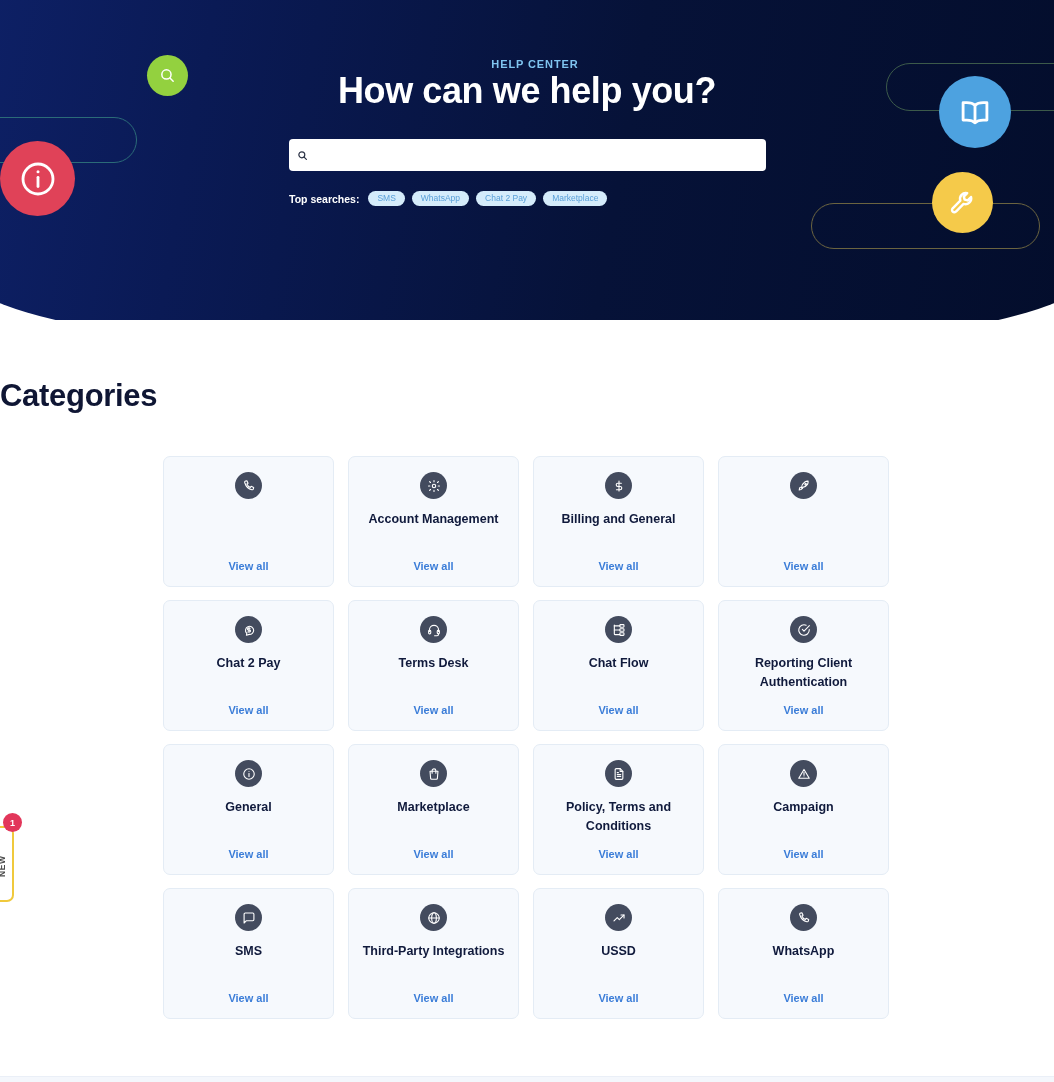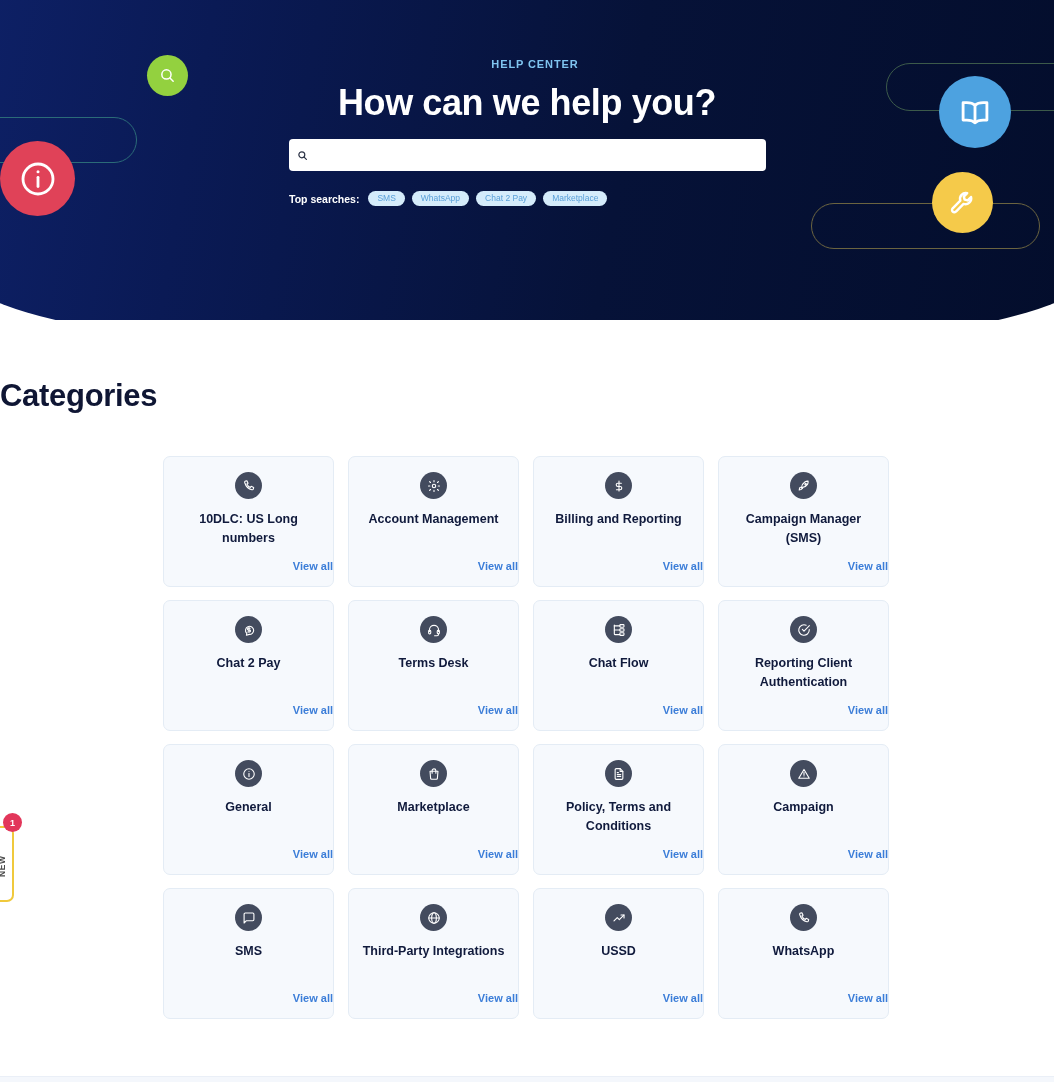--- a/index.html
+++ b/index.html
@@ -85,21 +85,21 @@
     position: absolute;
     top: 58px; left: 8px; width: 1054px;
     text-align: center;
     color: #7fc4f0;
     font-size: 11px;
     font-weight: bold;
     letter-spacing: 0.9px;
   }
   .hero-title {
     position: absolute;
-    top: 82px; left: 0; width: 1054px;
+    top: 70px; left: 0; width: 1054px;
     text-align: center;
     color: #ffffff;
     font-size: 36px;
     font-weight: bold;
     letter-spacing: -0.4px;
   }
 
   .searchbar {
     position: absolute;
     left: 289px; top: 139px;
@@ -200,21 +200,21 @@
     text-align: center;
     color: #101a3c;
     font-size: 12.5px;
     font-weight: bold;
     line-height: 1.55;
   }
   .card-link {
     position: absolute;
     left: 0; bottom: 14px;
     width: 100%;
-    text-align: right;
+    text-align: center;
     color: #3b7dd8;
     font-size: 11px;
     font-weight: bold;
     text-decoration: none;
   }
 
   
   .newtab {
     position: absolute;
     left: -10px; top: 826px;
@@ -336,52 +336,50 @@
 
   <h2 class="section-title">Categories</h2>
 
   <div class="grid" id="category-grid">
       <div class="card">
         <div class="card-icon">
           <svg width="14" height="14" viewBox="0 0 24 24" fill="none" stroke="#ffffff" stroke-width="1.9" stroke-linecap="round" stroke-linejoin="round">
             <path d="M6.2 3.5 8.4 3l2 4.3-2 1.4a11 11 0 0 0 5.9 5.9l1.4-2 4.3 2-.5 2.2c-.3 1.1-1.4 1.8-2.5 1.6C11.6 17.4 6.6 12.4 4.6 6c-.3-1.1.4-2.2 1.6-2.5z"></path>
           </svg>
         </div>
-        <div class="card-title">10DLC: US Long numbers</div>
         <a class="card-link" href="#">View all</a>
       </div>
       <div class="card">
         <div class="card-icon">
           <svg width="14" height="14" viewBox="0 0 24 24" fill="none" stroke="#ffffff" stroke-width="1.9" stroke-linecap="round" stroke-linejoin="round">
             <circle cx="12" cy="12" r="2.9"></circle>
             <path d="M12 2.6v2.2M12 19.2v2.2M4.4 4.4l1.6 1.6M18 18l1.6 1.6M2.6 12h2.2M19.2 12h2.2M4.4 19.6 6 18M18 6l1.6-1.6"></path>
           </svg>
         </div>
         <div class="card-title">Account Management</div>
         <a class="card-link" href="#">View all</a>
       </div>
       <div class="card">
         <div class="card-icon">
           <svg width="14" height="14" viewBox="0 0 24 24" fill="none" stroke="#ffffff" stroke-width="1.9" stroke-linecap="round" stroke-linejoin="round">
             <line x1="12" y1="3.5" x2="12" y2="20.5"></line>
             <path d="M16 7.2H10a2.8 2.8 0 0 0 0 5.6h4a2.8 2.8 0 0 1 0 5.6H7.6"></path>
           </svg>
         </div>
-        <div class="card-title">Billing and Reporting</div>
+        <div class="card-title">Billing and General</div>
         <a class="card-link" href="#">View all</a>
       </div>
       <div class="card">
         <div class="card-icon">
           <svg width="14" height="14" viewBox="0 0 24 24" fill="none" stroke="#ffffff" stroke-width="1.9" stroke-linecap="round" stroke-linejoin="round">
             <path d="M5.2 14.6c-1 1-1.4 4.2-1.4 4.2s3.2-.4 4.2-1.4a2 2 0 0 0-2.8-2.8z"></path>
             <path d="M9.6 16.2 7.8 14.4C8.3 11 10.2 7 13.4 5c2-1.2 4.6-1.5 5.6-1.4.1 1 .2 3.6-1 5.6-2 3.2-6 5.1-9.4 5.6z"></path>
             <circle cx="14.8" cy="9.2" r="1.3"></circle>
           </svg>
         </div>
-        <div class="card-title">Campaign Manager (SMS)</div>
         <a class="card-link" href="#">View all</a>
       </div>
       <div class="card">
         <div class="card-icon">
           <svg width="14" height="14" viewBox="0 0 24 24" fill="none" stroke="#ffffff" stroke-width="1.9" stroke-linecap="round" stroke-linejoin="round">
             <path d="M20 12.6a7 7 0 0 1-7.6 6.9L7.6 21l.6-3.2A7 7 0 1 1 20 12.6z"></path>
             <line x1="12" y1="6.8" x2="12" y2="15.2"></line>
             <path d="M14 9.1h-3a1.6 1.6 0 0 0 0 3.2h2a1.6 1.6 0 0 1 0 3.2h-3.2"></path>
           </svg>
         </div>

